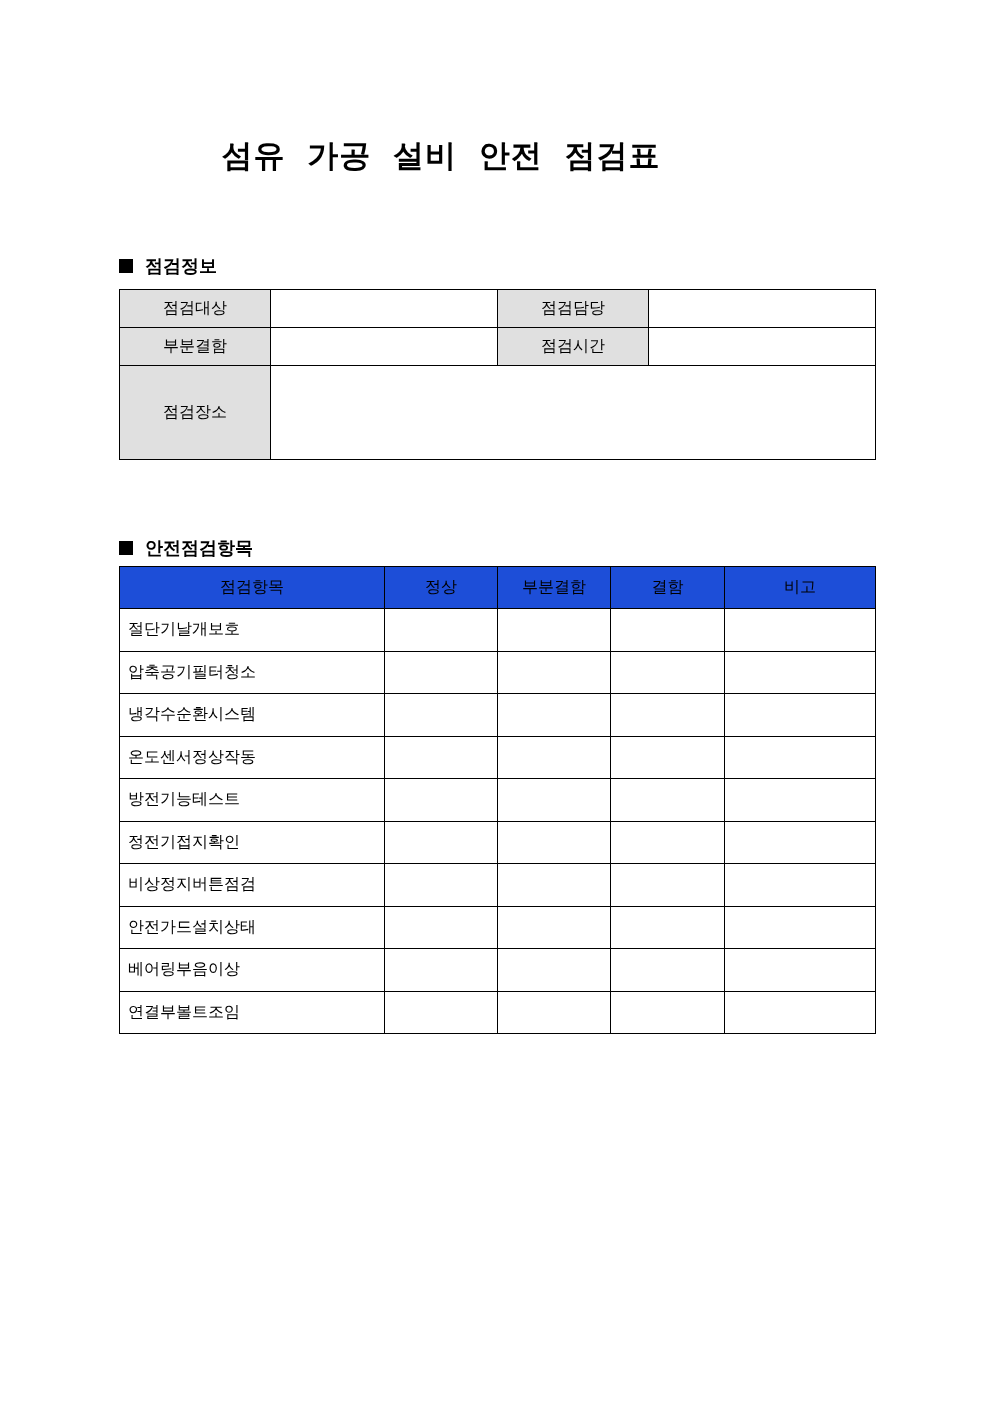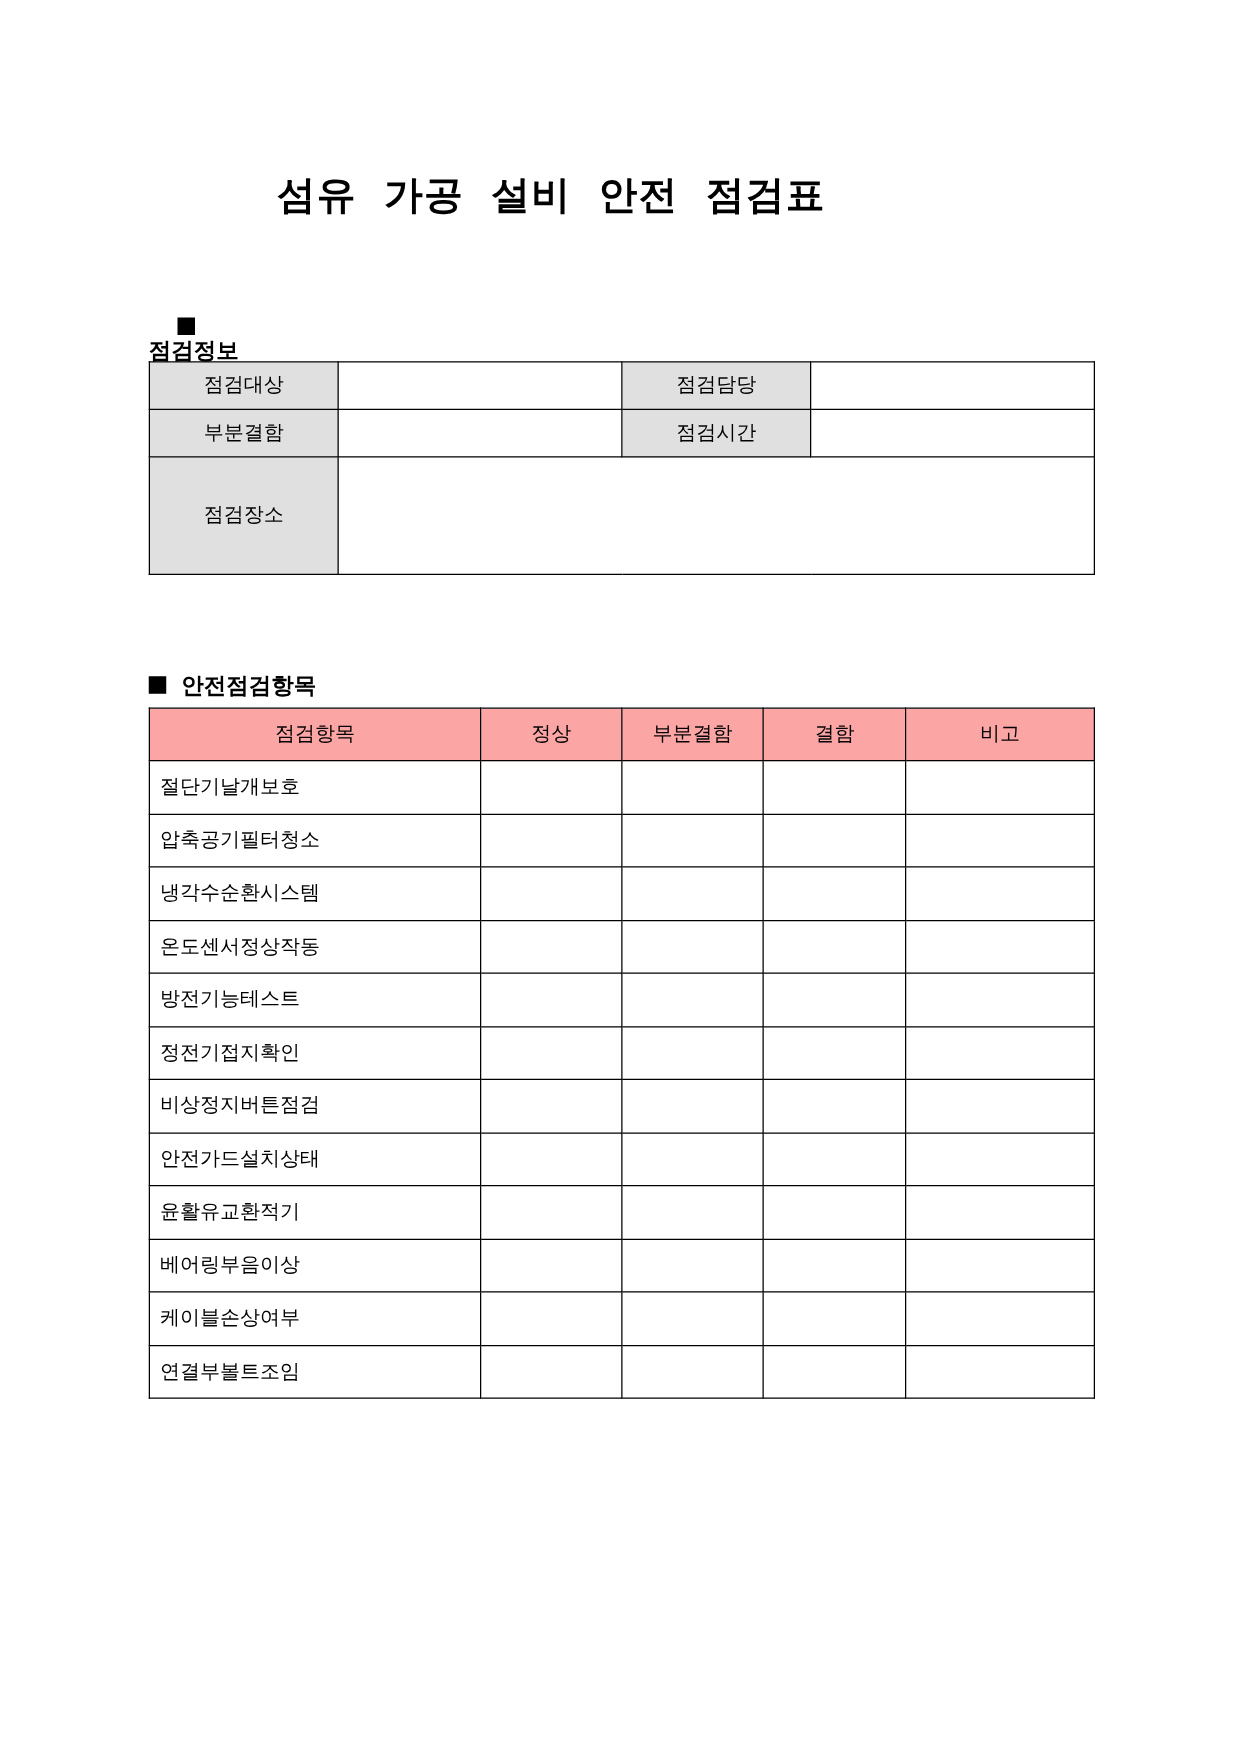--- a/index.html
+++ b/index.html
@@ -26,30 +26,30 @@
     position: absolute; left: 119px; width: 756px;
     border-collapse: collapse; table-layout: fixed;
   }
   td, th {
     border: 1px solid #000; font-size: 16px; font-weight: normal;
     padding: 0; box-sizing: border-box;
   }
   .lbl { background: #e0e0e0; text-align: center; }
   .info td { height: 38px; }
   .info tr.tall td { height: 94px; }
-  .check th { background: #fca5a5; height: 42px; text-align: center; }
+  .check th { background: #1d4ed8; height: 42px; text-align: center; }
   .check td { height: 42.5px; }
   .check td.item { text-align: left; padding-left: 8px; }
 </style>
 </head>
 <body>
 
 <div class="title">섬유 가공 설비 안전 점검표</div>
 
-<div class="section-head" style="top:254px;flex-direction:column;">
+<div class="section-head" style="top:254px;">
   <span class="sq"></span>
   <span>점검정보</span>
 </div>
 
 <table class="info" style="top:289px;">
   <colgroup>
     <col style="width:151px">
       <col style="width:227px">
       <col style="width:151px">
       <col style="width:227px">
@@ -147,35 +147,21 @@
         <td></td>
       </tr>
       <tr>
         <td class="item">안전가드설치상태</td>
         <td></td>
         <td></td>
         <td></td>
         <td></td>
       </tr>
       <tr>
-        <td class="item">윤활유교환적기</td>
-        <td></td>
-        <td></td>
-        <td></td>
-        <td></td>
-      </tr>
-      <tr>
         <td class="item">베어링부음이상</td>
-        <td></td>
-        <td></td>
-        <td></td>
-        <td></td>
-      </tr>
-      <tr>
-        <td class="item">케이블손상여부</td>
         <td></td>
         <td></td>
         <td></td>
         <td></td>
       </tr>
       <tr>
         <td class="item">연결부볼트조임</td>
         <td></td>
         <td></td>
         <td></td>

